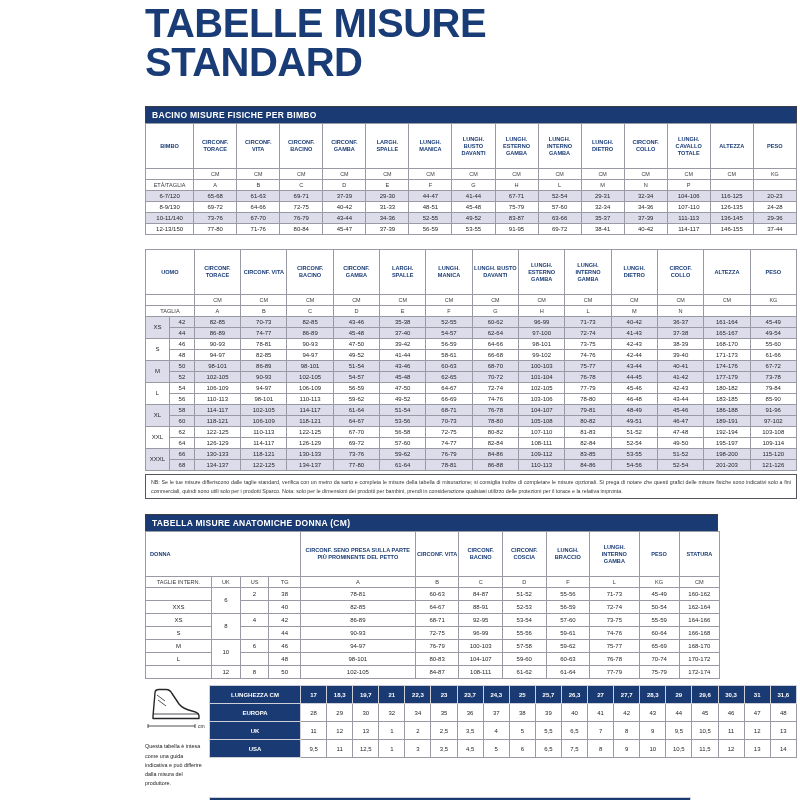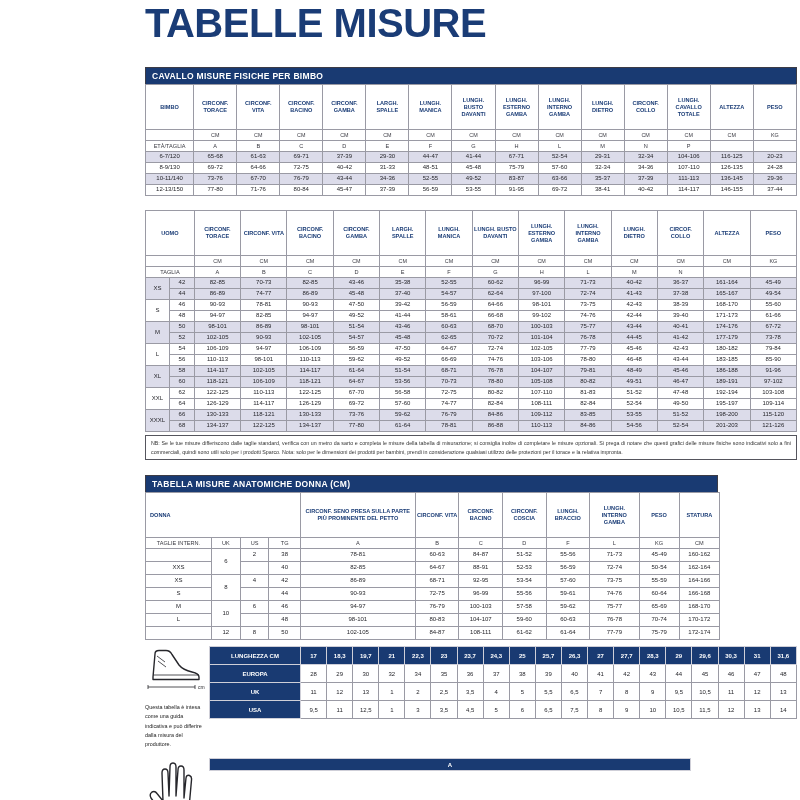--- a/index.html
+++ b/index.html
@@ -42,24 +42,25 @@
   svg text { font-family:"Liberation Sans", sans-serif; fill:#26262b; }
 </style>
 </head>
 <body>
 
 <div class="page">
   <div class="content">
 
     <div class="main-title">
       <div>TABELLE MISURE</div>
+      <div>STANDARD</div>
     </div>
 
     <section class="tbl-section">
-      <div class="band">CAVALLO MISURE FISICHE PER BIMBO</div>
+      <div class="band">BACINO MISURE FISICHE PER BIMBO</div>
       <table class="size-table">
         <colgroup id="bimbo-cols">
             <col style="width: 7.4%;">
             <col style="width: 6.614%;">
             <col style="width: 6.614%;">
             <col style="width: 6.614%;">
             <col style="width: 6.614%;">
             <col style="width: 6.614%;">
             <col style="width: 6.614%;">
             <col style="width: 6.614%;">

